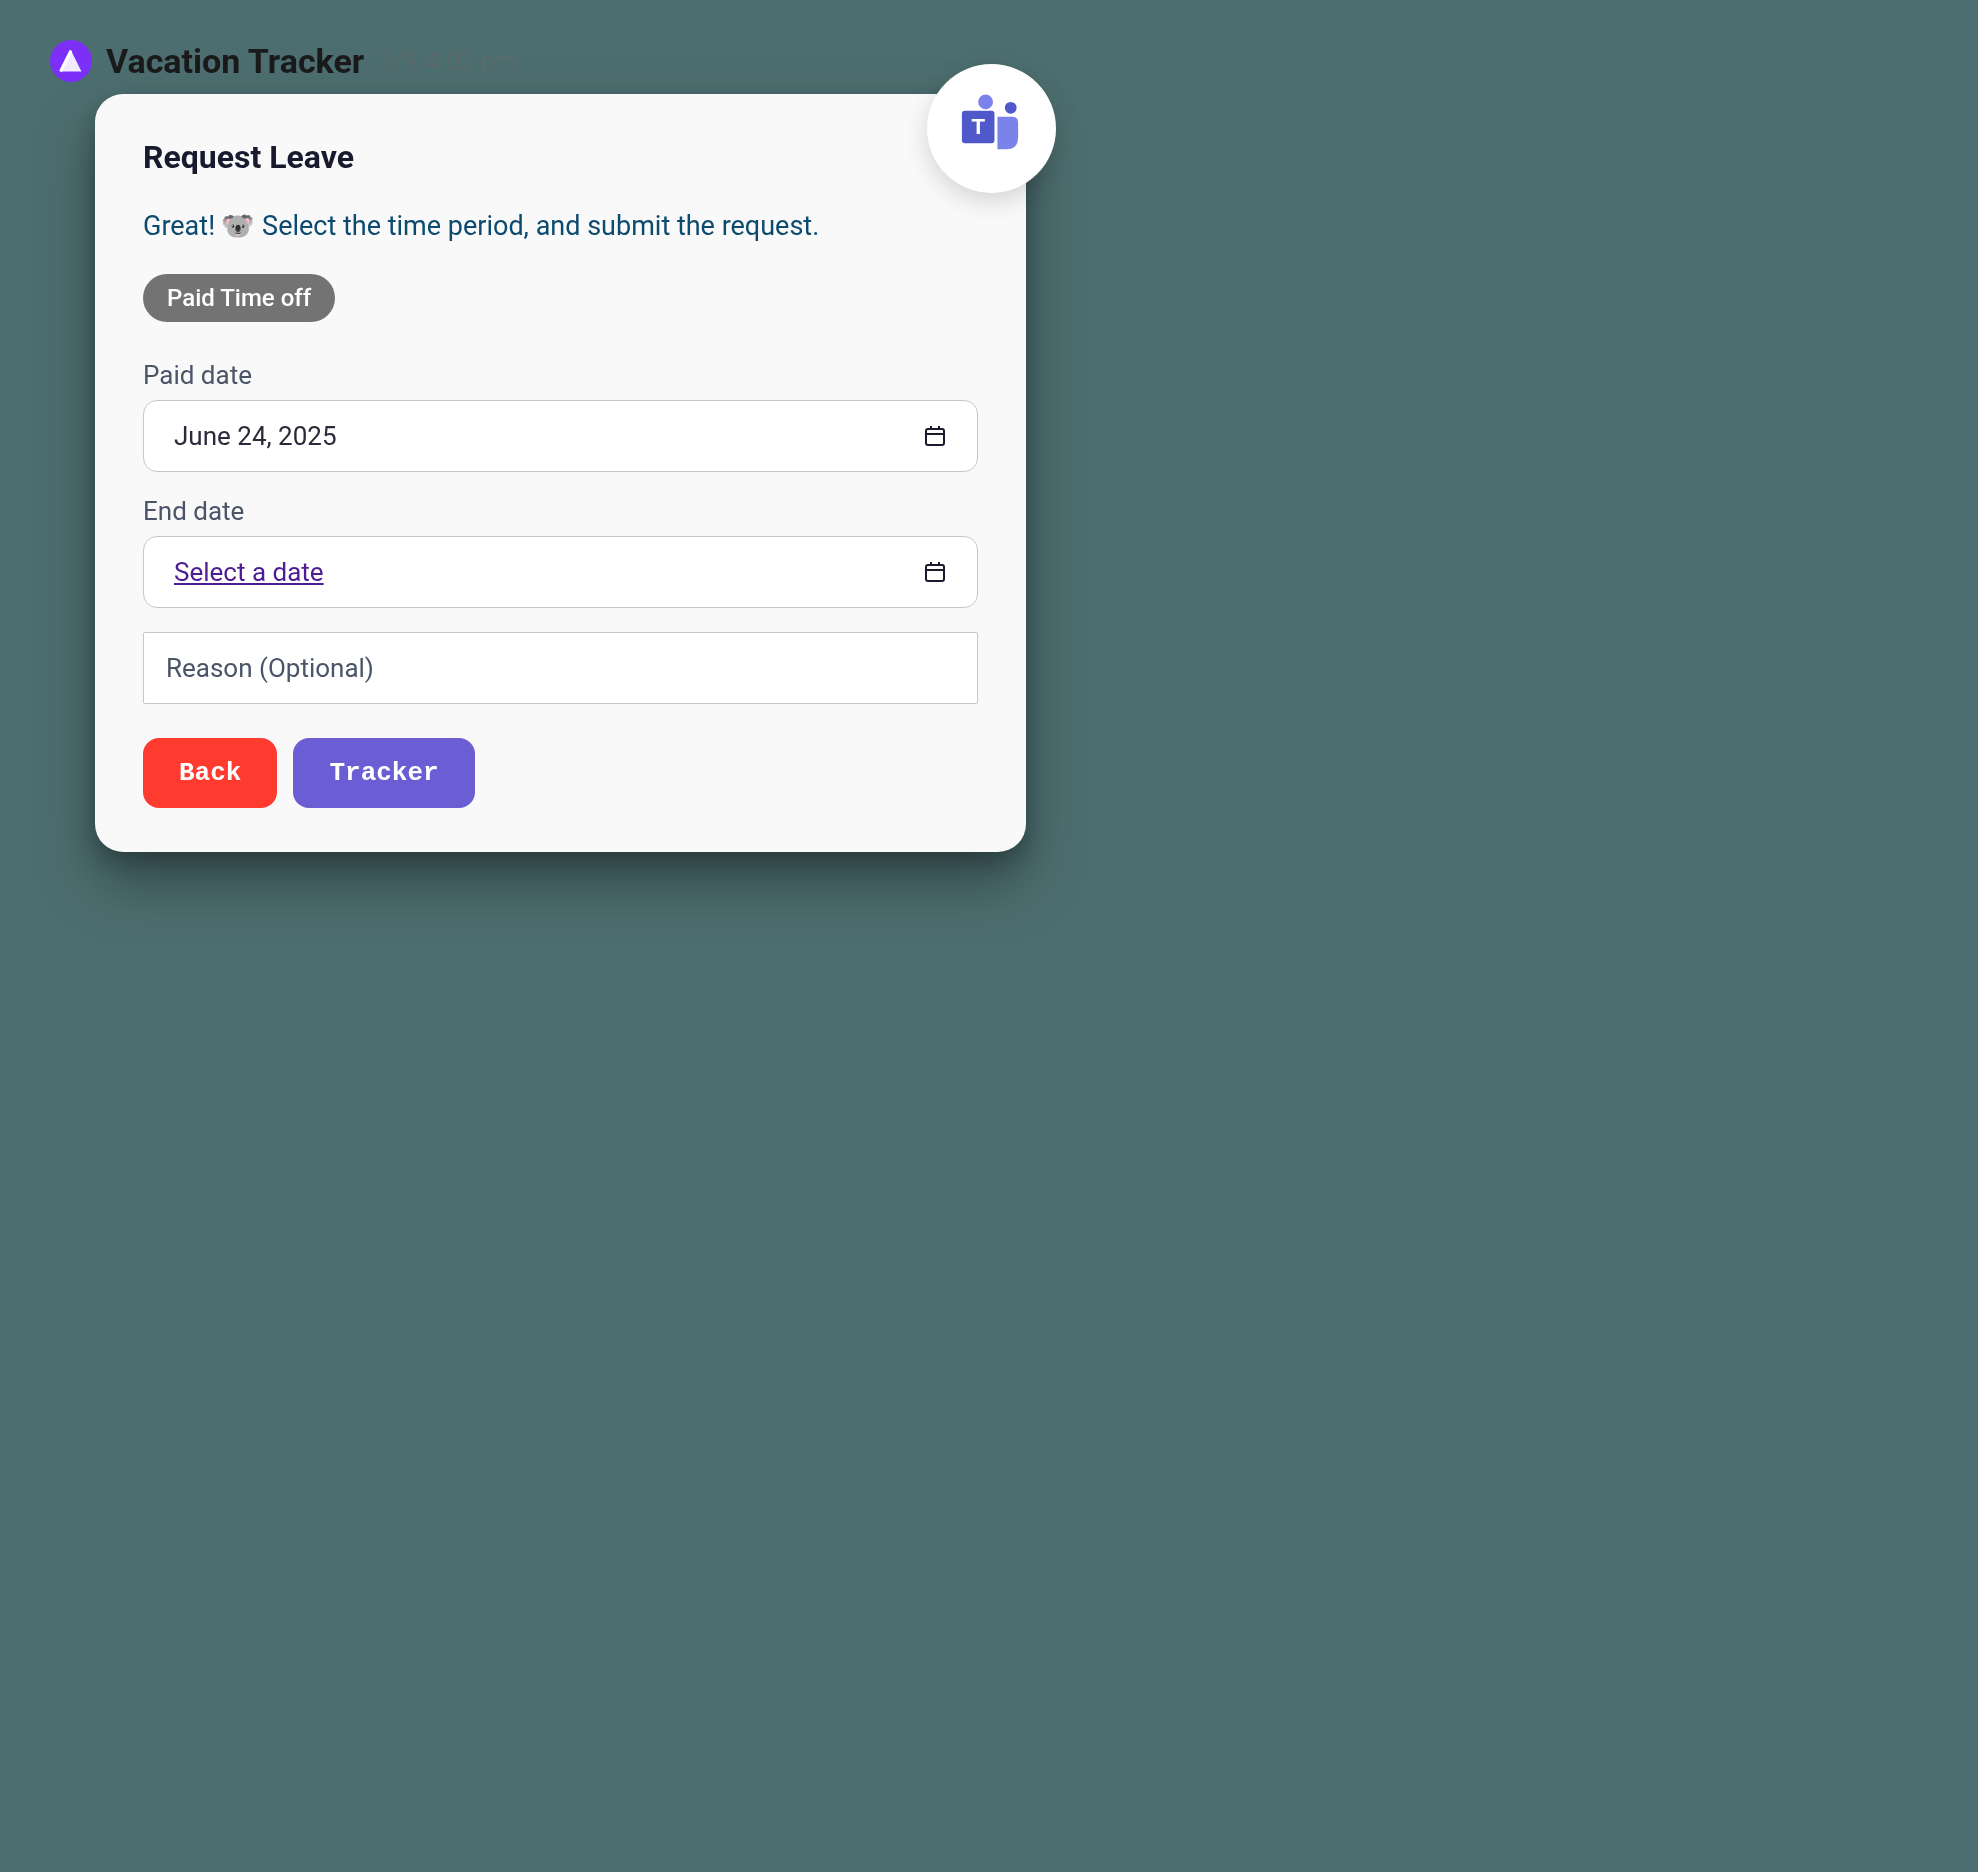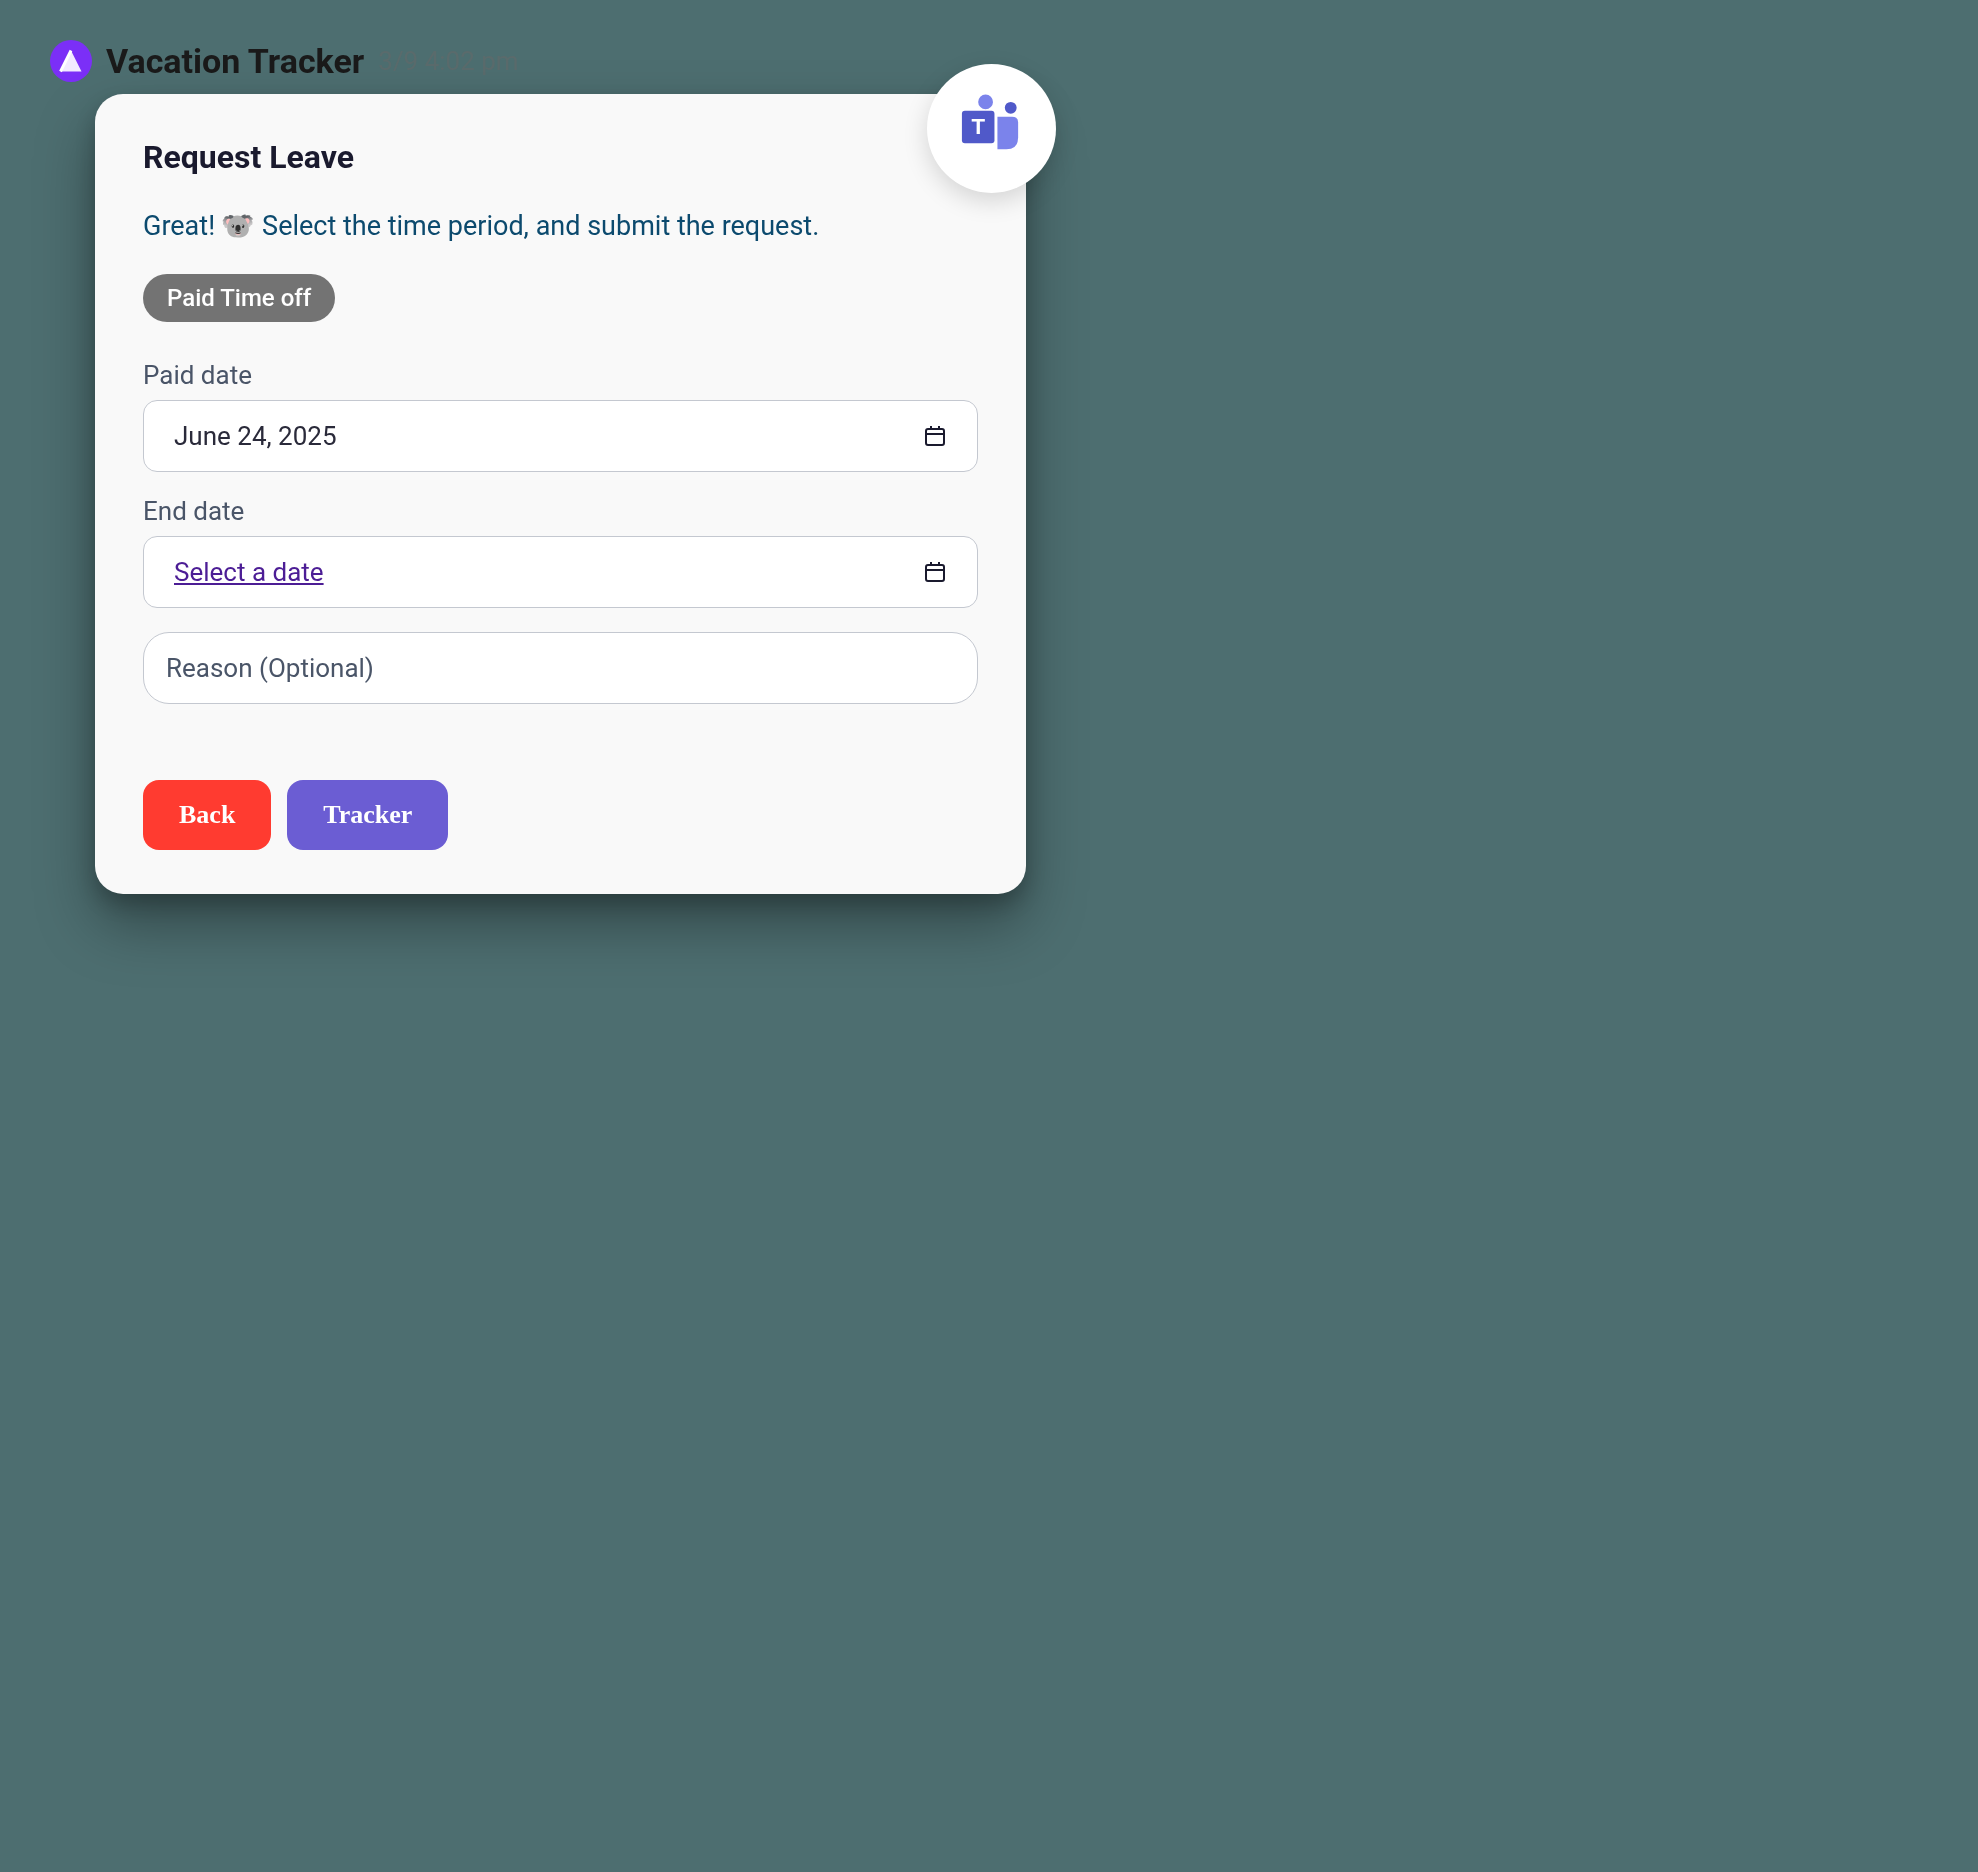--- a/index.html
+++ b/index.html
@@ -116,44 +116,43 @@
     .calendar-icon-svg {
       width: 24px;
       height: 24px;
       stroke: #1a1a2e;
       stroke-width: 2;
       fill: none;
     }
     .text-input {
       width: 100%;
       border: 1px solid #c4c8d0;
-      border-radius: 26px;
+      border-radius: 2px;
       background: white;
       padding: 20px 22px;
       font-size: 26px;
       color: #4a5568;
       font-family: inherit;
-      margin-bottom: 44px;
+      margin-bottom: 34px;
     }
     .text-input::placeholder {
       color: #4a5568;
     }
     .button-row {
       display: flex;
       gap: 16px;
     }
     .btn {
       border: none;
       border-radius: 16px;
       padding: 20px 36px;
       font-size: 26px;
       font-weight: 600;
       cursor: pointer;
-      font-family: Liberation Serif, serif;
-      margin-top: 32px;
+      font-family: Liberation Mono, monospace;
     }
     .btn-back {
       background: #ff3b30;
       color: white;
     }
     .btn-submit {
       background: #6b5dd3;
       color: white;
     }
   </style>

